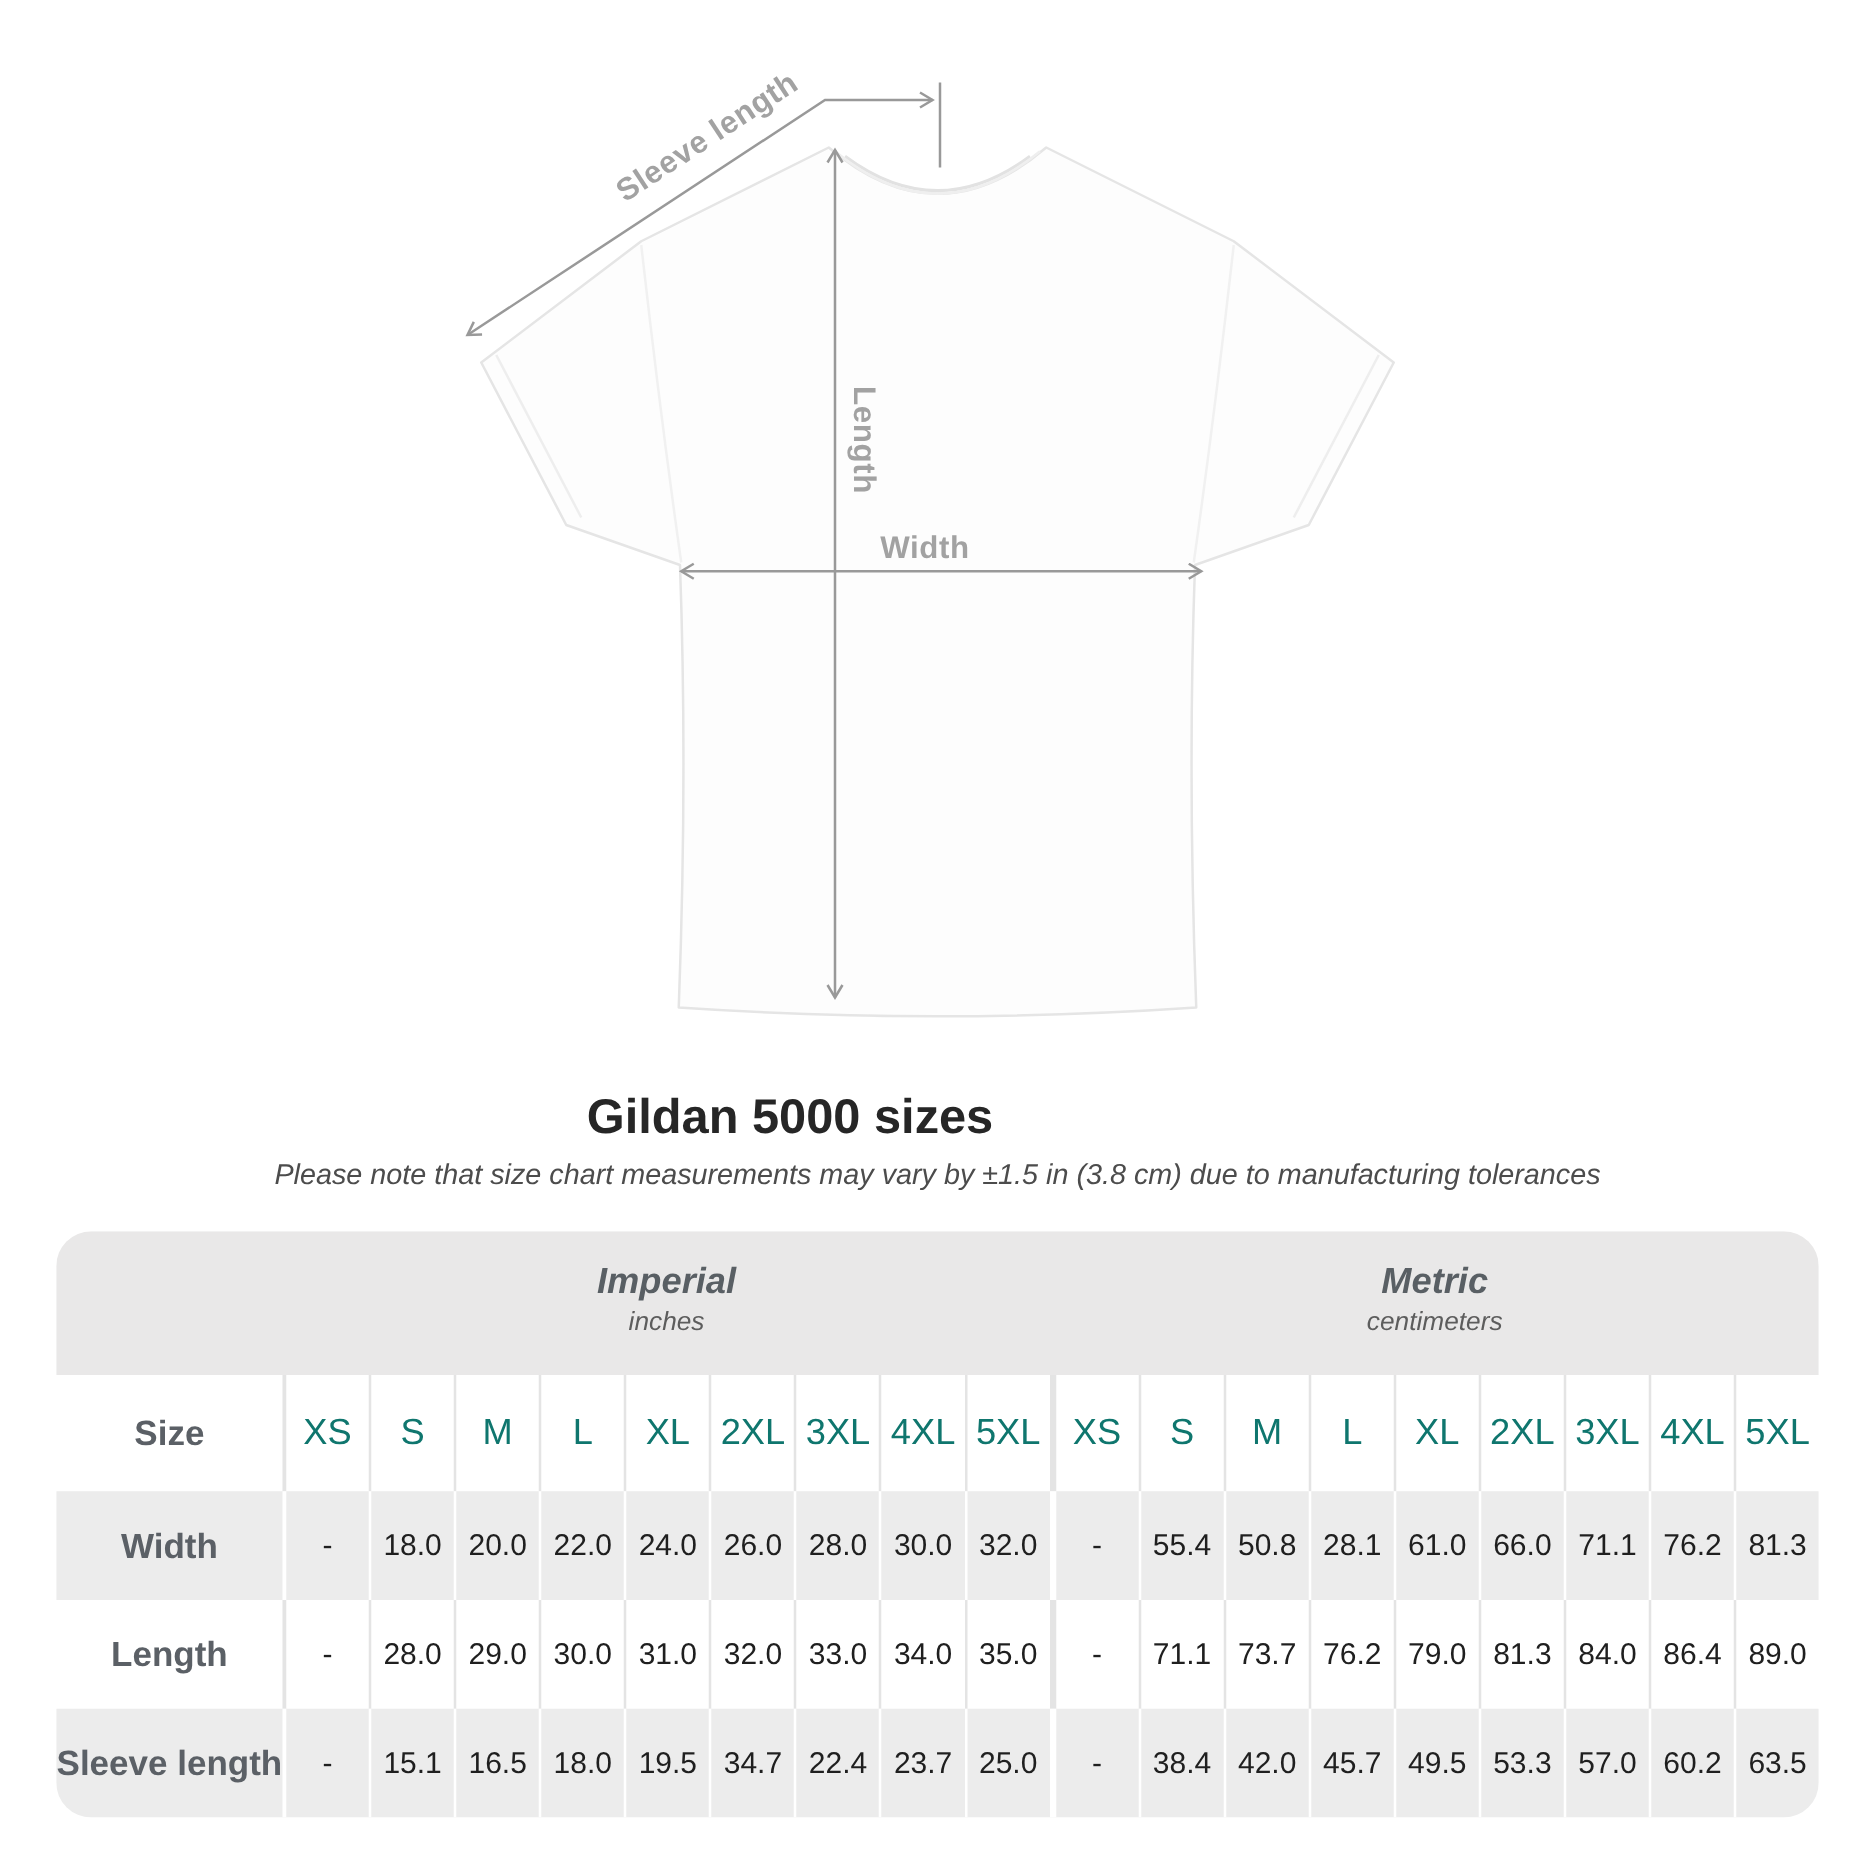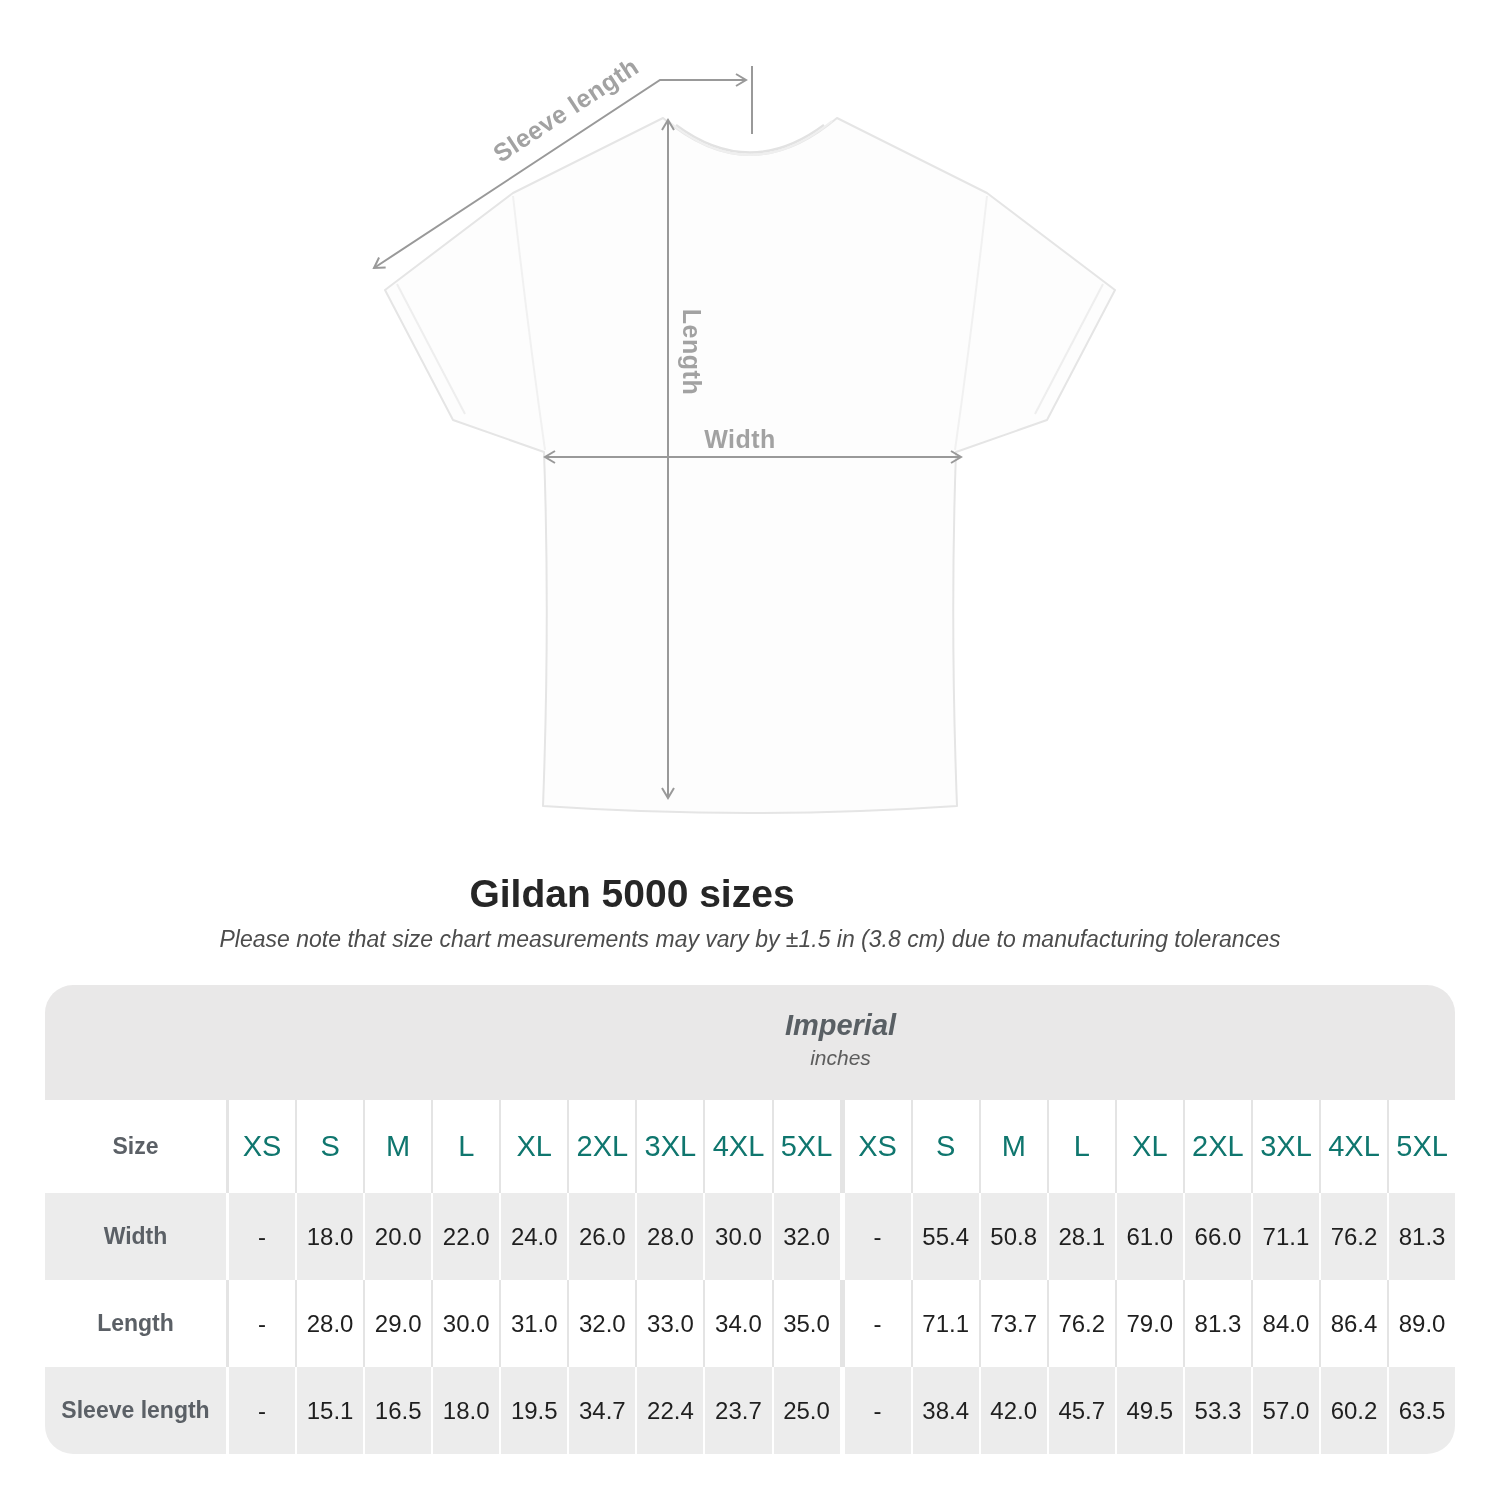--- a/index.html
+++ b/index.html
@@ -35,21 +35,21 @@
   .trow { display:flex; align-items:stretch; }
   .trow.white { background:#ffffff; --sep:#e4e4e4; }
   .trow.gray  { background:#ececec; --sep:#ffffff; }
   .row-sizes  { height:93px; }
   .row-data   { height:87px; }
   .cell { flex:1 1 0; display:flex; align-items:center; justify-content:center;
           font-size:24px; color:#1f1f1f; }
   .cell + .cell { border-left:2px solid var(--sep); }
   .cell.after-label { border-left-width:3px; }
   .cell.metric-first { border-left-width:5px; }
-  .cell.label { flex:0 0 181px; font-weight:bold; color:#5b6066; font-size:23px; }
+  .cell.label { flex:0 0 181px; font-weight:bold; color:#5b6066; font-size:28px; }
   .cell.sizehead { font-weight:normal; color:#0f766e; font-size:29px; }
 </style>
 </head>
 <body>
 
 <div class="page">
 
   <div class="diagram">
     <svg width="1500" height="870" viewBox="0 0 1500 870">
       <defs>
@@ -94,20 +94,24 @@
   <div class="page-title">Gildan 5000 sizes</div>
   <div class="page-subtitle">Please note that size chart measurements may vary by ±1.5 in (3.8 cm) due to manufacturing tolerances</div>
 
   <div class="size-table">
 
     <div class="band">
       <div class="band-spacer"></div>
       <div class="band-section">
         <div class="band-title">Imperial</div>
         <div class="band-unit">inches</div>
+      </div>
+      <div class="band-section">
+        <div class="band-title">Metric</div>
+        <div class="band-unit">centimeters</div>
       </div>
     </div>
 
     <div class="trow white row-sizes">
       <div class="cell label">Size</div>
       <div class="cell sizehead after-label">XS</div>
       <div class="cell sizehead">S</div>
       <div class="cell sizehead">M</div>
       <div class="cell sizehead">L</div>
       <div class="cell sizehead">XL</div>

